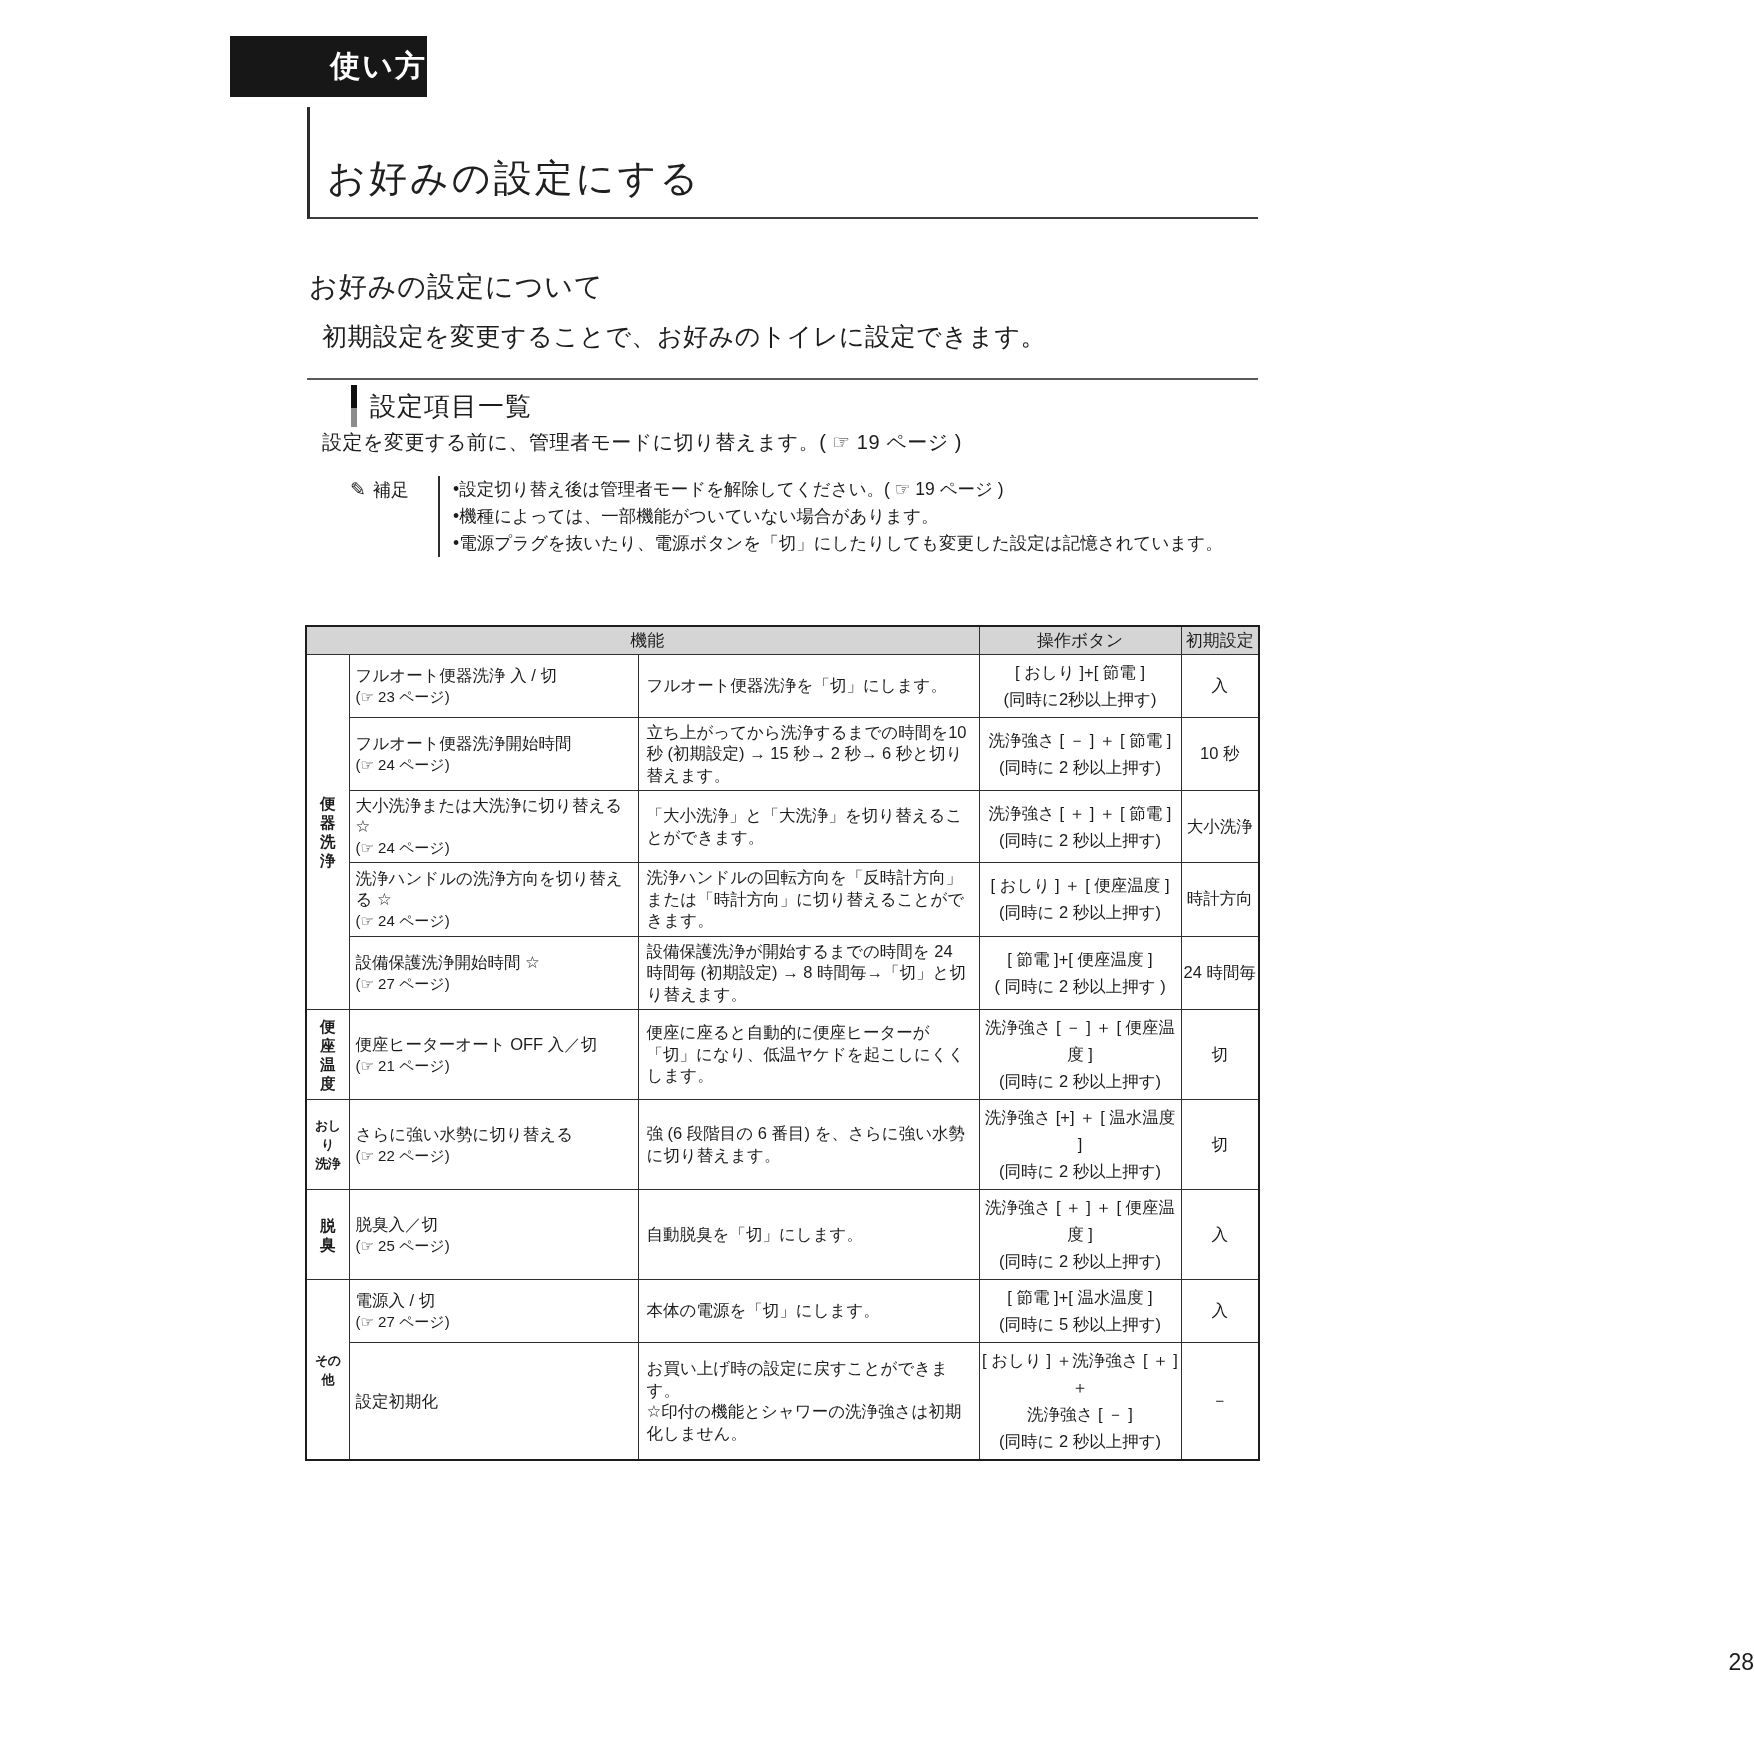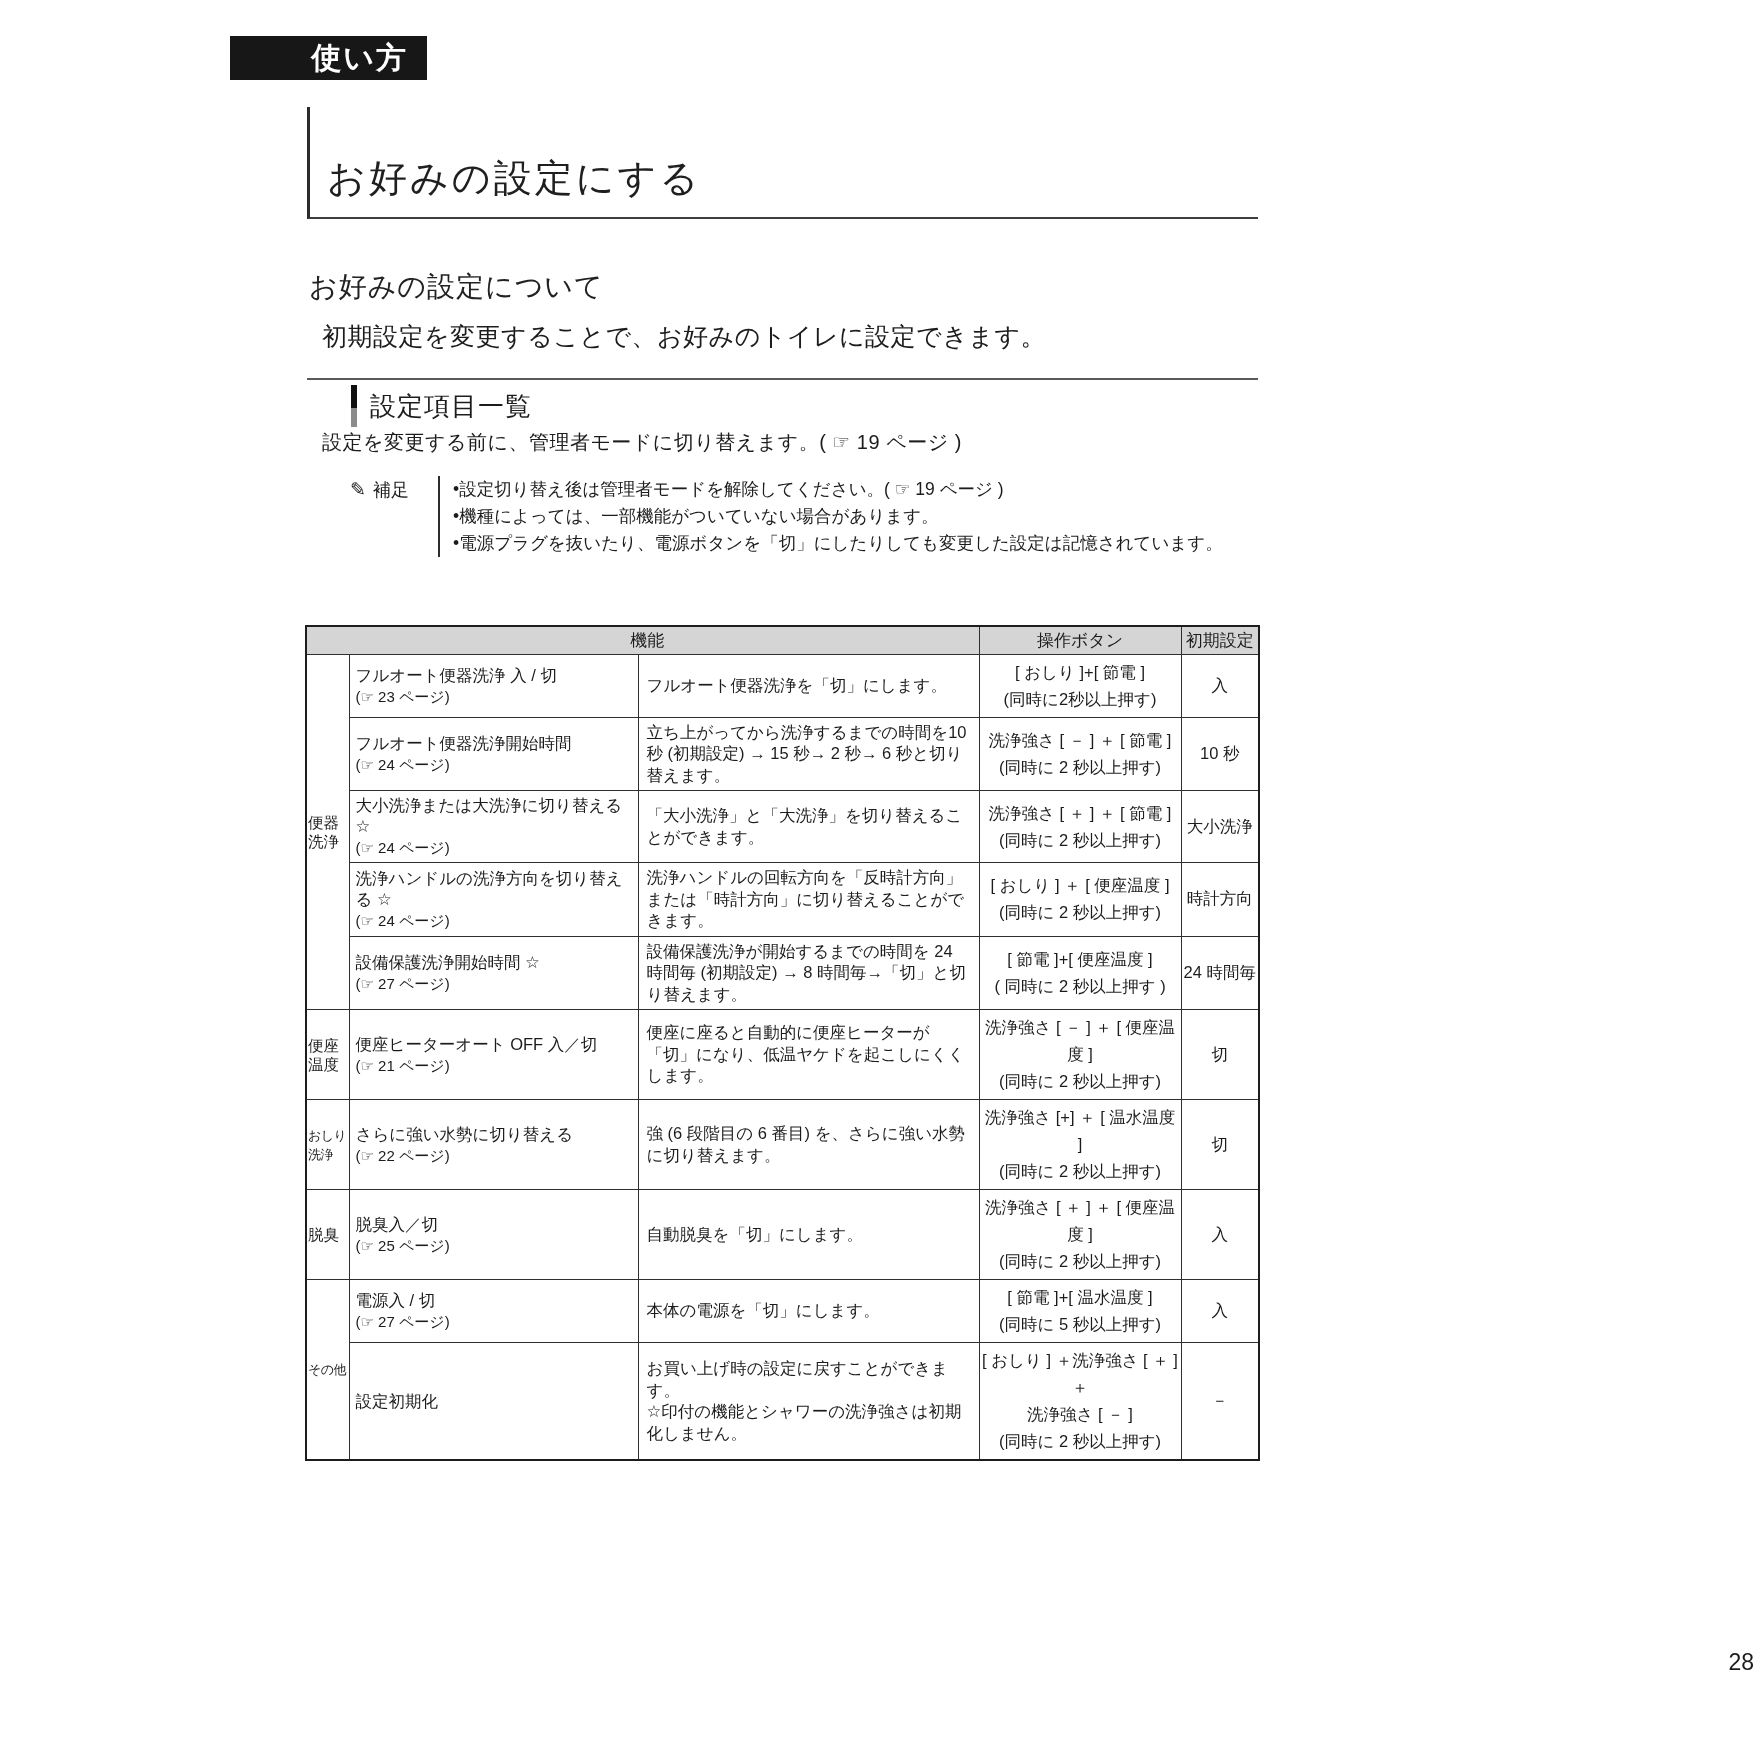--- a/index.html
+++ b/index.html
@@ -2,23 +2,23 @@
 <html><head>
 <meta charset="utf-8">
 <style>
   * { margin:0; padding:0; box-sizing:border-box; }
   body { background:#ffffff; }
   .page {
     position:relative; width:1754px; height:1754px; background:#ffffff;
     font-family:"Liberation Sans","DejaVu Sans",sans-serif; color:#1c1c1c;
   }
   .usage-tab {
-    position:absolute; left:230px; top:36px; width:197px; height:44px;
+    position:absolute; left:230px; top:36px; width:197px; height:61px;
     background:#171717; color:#ffffff; display:flex; align-items:center;
-    justify-content:flex-end; padding-right:19px;
+    justify-content:flex-end; 
     font-size:30px; font-weight:bold; letter-spacing:2px;
   }
   .title-block {
     position:absolute; left:307px; top:107px; width:951px; height:112px;
     border-left:3px solid #2b2b2b; border-bottom:2px solid #3e3e3e;
     display:flex; align-items:flex-end; padding-left:17px;
   }
   .title-text { font-size:38px; letter-spacing:3px; padding-bottom:13px; color:#1f1f1f; }
   .about-heading { position:absolute; left:309px; top:268px; font-size:28px; letter-spacing:1px; color:#222; }
   .about-body { position:absolute; left:322px; top:320px; font-size:25px; letter-spacing:0.5px; }
@@ -41,21 +41,21 @@
   table.settings {
     border-collapse:collapse; table-layout:fixed; width:953px;
     border:2.5px solid #1d1d1d; font-size:16.5px; color:#1c1c1c;
   }
   table.settings th, table.settings td { border:1.5px solid #2f2f2f; vertical-align:middle; }
   table.settings thead th {
     background:#d5d5d5; font-weight:normal; height:28px; font-size:17px; text-align:center;
   }
   th.func-head { text-align:left; padding-left:9px; }
   td.group-cell {
-    text-align:left; white-space:pre-line; line-height:19px; font-size:15.5px; padding:0 1px;
+    text-align:center; white-space:pre-line; line-height:19px; font-size:15.5px; padding:0 7px;font-weight:bold;
   }
   td.group-cell.small { font-size:13px; letter-spacing:-0.5px; }
   td.name-cell { padding:4px 6px; line-height:21px; }
   .func-name { font-size:16.5px; }
   .func-page { font-size:15px; }
   td.desc-cell { padding:4px 8px; line-height:21.5px; white-space:pre-line; }
   td.btn-cell { text-align:center; white-space:pre-line; line-height:27px; padding:4px 2px; }
   td.def-cell { text-align:center; padding:2px; }
   .row-std td { height:46px; }
   .page-number { position:absolute; left:0; top:1649px; width:100%; text-align:right; font-size:23px; }

